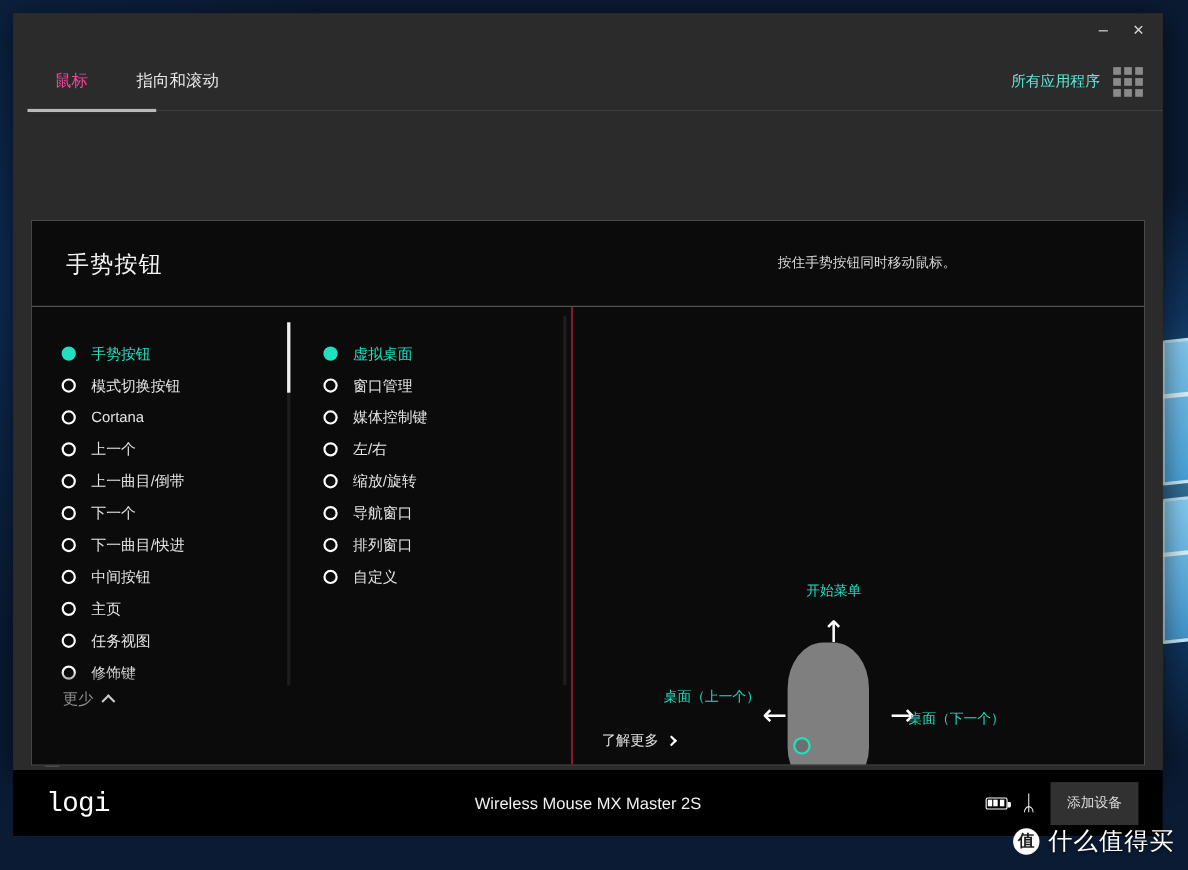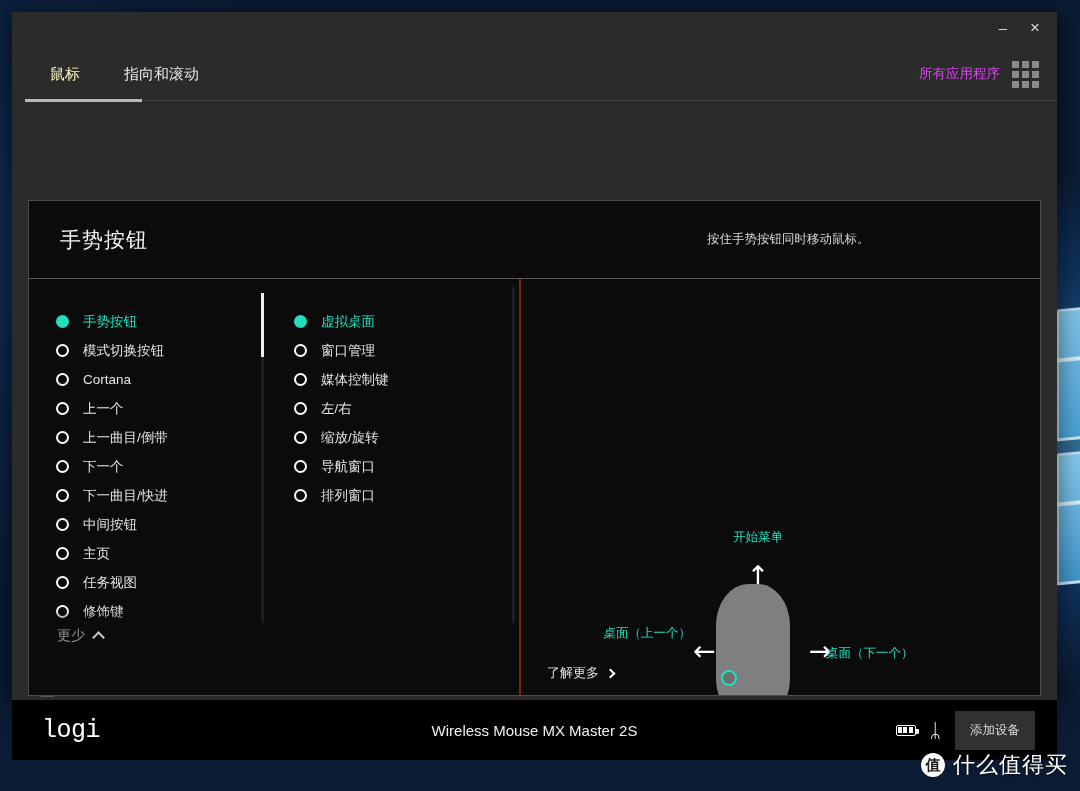--- a/index.html
+++ b/index.html
@@ -84,41 +84,41 @@
   }
   .tab {
     font-size: 15px;
     color: #e6e6e6;
     padding: 0 22px;
     height: 56px;
     line-height: 56px;
     cursor: pointer;
     white-space: nowrap;
   }
-  .tab.active { color: #fef9c3; text-align: right; }
+  .tab.active { color: #ec4899; text-align: right; }
   #tab-underline {
     position: absolute;
     left: 13px; bottom: 0;
     width: 117px; height: 3px;
     background: #b9b9b9;
   }
   #tabbar-rule {
     position: absolute;
     left: 13px; right: 0; bottom: 1px;
     height: 1px; background: #3e3e3e;
   }
   #allapps {
     margin-left: auto;
     display: flex;
     align-items: center;
     gap: 12px;
     padding-right: 18px;
     cursor: pointer;
   }
-  #allapps-label { font-size: 13.5px; color: #d946ef; white-space: nowrap; }
+  #allapps-label { font-size: 13.5px; color: #5eead4; white-space: nowrap; }
   #grid-icon {
     display: grid;
     grid-template-columns: repeat(3, 7px);
     grid-template-rows: repeat(3, 7px);
     gap: 3px;
   }
   #grid-icon i { background: #8a8a8a; display: block; }
 
   
   #window-body {
@@ -544,20 +544,24 @@
               <span class="radio"></span>
               <span class="opt-label">缩放/旋转</span>
             </div>
             <div class="opt">
               <span class="radio"></span>
               <span class="opt-label">导航窗口</span>
             </div>
             <div class="opt">
               <span class="radio"></span>
               <span class="opt-label">排列窗口</span>
+            </div>
+            <div class="opt">
+              <span class="radio"></span>
+              <span class="opt-label">自定义</span>
             </div>
           </div>
 
           <div id="col-diagram">
             <div id="mouse-diagram">
 
               <span class="dlabel" id="lbl-up">开始菜单</span>
               <span class="arrow" id="arr-up">↑</span>
 
               <span class="arrow" id="arr-left">←</span>

